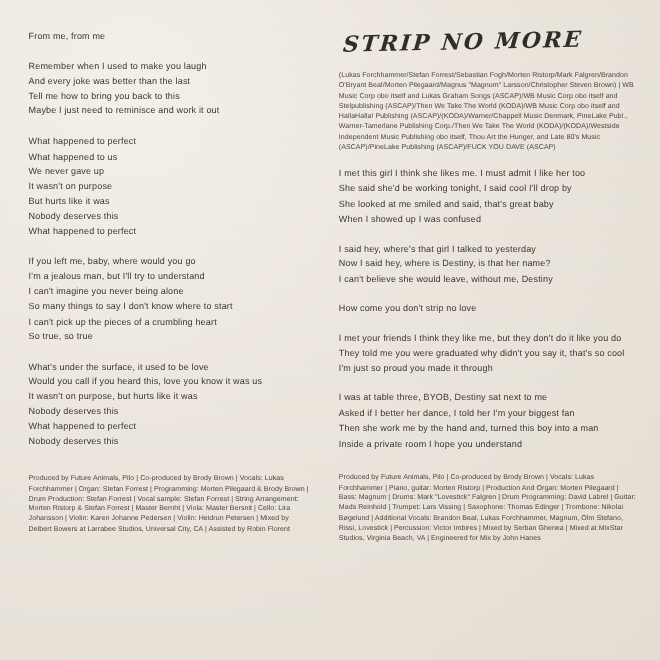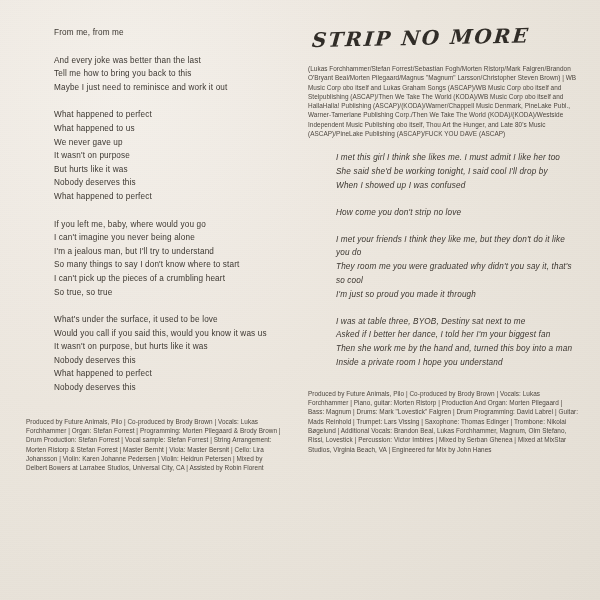--- a/index.html
+++ b/index.html
@@ -40,21 +40,20 @@
     box-sizing: border-box;
   }
   .col-right {
     width: 300px;
     padding: 22px 20px 14px 8px;
     box-sizing: border-box;
   }
 
   .lyric-block {
     margin-bottom: 14px;
-    margin-left: 28px;
   }
   .lyric-line {
     font-size: 8.2px;
     line-height: 13.6px;
     letter-spacing: .15px;
     color: #3a352f;
     white-space: pre-wrap;
   }
 
   .song-title {
@@ -81,21 +80,20 @@
   .credits-left {
     font-size: 6.4px;
     line-height: 9.3px;
     color: #4a443d;
     letter-spacing: .05px;
     margin-top: 22px;
   }
 
   .right-lyrics .lyric-block {
     margin-bottom: 13px;
-    font-style: italic;
   }
   .right-lyrics .lyric-line {
     font-size: 8.2px;
     line-height: 13.8px;
   }
 
   .spacer-sm { height: 6px; }
 </style>
 </head>
 <body>
@@ -103,47 +101,48 @@
 <div class="page">
   <div class="columns">
 
     <div class="col-left">
 
       <div class="lyric-block">
         <div class="lyric-line">From me, from me</div>
       </div>
 
       <div class="lyric-block">
+        <div class="lyric-line">Remember when I used to make you laugh</div>
         <div class="lyric-line">And every joke was better than the last</div>
         <div class="lyric-line">Tell me how to bring you back to this</div>
         <div class="lyric-line">Maybe I just need to reminisce and work it out</div>
       </div>
 
       <div class="lyric-block">
         <div class="lyric-line">What happened to perfect</div>
         <div class="lyric-line">What happened to us</div>
         <div class="lyric-line">We never gave up</div>
         <div class="lyric-line">It wasn't on purpose</div>
         <div class="lyric-line">But hurts like it was</div>
         <div class="lyric-line">Nobody deserves this</div>
         <div class="lyric-line">What happened to perfect</div>
       </div>
 
       <div class="lyric-block">
         <div class="lyric-line">If you left me, baby, where would you go</div>
+        <div class="lyric-line">I'm a jealous man, but I'll try to understand</div>
         <div class="lyric-line">I can't imagine you never being alone</div>
-        <div class="lyric-line">I'm a jealous man, but I'll try to understand</div>
         <div class="lyric-line">So many things to say I don't know where to start</div>
         <div class="lyric-line">I can't pick up the pieces of a crumbling heart</div>
         <div class="lyric-line">So true, so true</div>
       </div>
 
       <div class="lyric-block">
         <div class="lyric-line">What's under the surface, it used to be love</div>
-        <div class="lyric-line">Would you call if you said this, would you know it was us</div>
+        <div class="lyric-line">Would you call if you heard this, love you know it was us</div>
         <div class="lyric-line">It wasn't on purpose, but hurts like it was</div>
         <div class="lyric-line">Nobody deserves this</div>
         <div class="lyric-line">What happened to perfect</div>
         <div class="lyric-line">Nobody deserves this</div>
       </div>
 
       <div class="credits-left">Produced by Future Animals, Pilo | Co-produced by Brody Brown | Vocals: Lukas Forchhammer | Organ: Stefan Forrest | Programming: Morten Pilegaard &amp; Brody Brown | Drum Production: Stefan Forrest | Vocal sample: Stefan Forrest | String Arrangement: Morten Ristorp &amp; Stefan Forrest | Master Bernht | Viola: Master Bersnit | Cello: Lira Johansson | Violin: Karen Johanne Pedersen | Violin: Heidrun Petersen | Mixed by Delbert Bowers at Larrabee Studios, Universal City, CA | Assisted by Robin Florent</div>
 
     </div>
 
@@ -151,31 +150,37 @@
 
       <div class="song-title">STRIP NO MORE</div>
 
       <div class="credits">(Lukas Forchhammer/Stefan Forrest/Sebastian Fogh/Morten Ristorp/Mark Falgren/Brandon O'Bryant Beal/Morten Pilegaard/Magnus "Magnum" Larsson/Christopher Steven Brown) | WB Music Corp obo itself and Lukas Graham Songs (ASCAP)/WB Music Corp obo itself and Stelpublishing (ASCAP)/Then We Take The World (KODA)/WB Music Corp obo itself and HallaHalla! Publishing (ASCAP)/(KODA)/Warner/Chappell Music Denmark, PineLake Publ., Warner-Tamerlane Publishing Corp./Then We Take The World (KODA)/(KODA)/Westside Independent Music Publishing obo itself, Thou Art the Hunger, and Late 80's Music (ASCAP)/PineLake Publishing (ASCAP)/FUCK YOU DAVE (ASCAP)</div>
 
       <div class="right-lyrics">
 
         <div class="lyric-block">
           <div class="lyric-line">I met this girl I think she likes me. I must admit I like her too</div>
           <div class="lyric-line">She said she'd be working tonight, I said cool I'll drop by</div>
+          <div class="lyric-line">She looked at me smiled and said, that's great baby</div>
           <div class="lyric-line">When I showed up I was confused</div>
         </div>
 
+        <div class="lyric-block">
+          <div class="lyric-line">I said hey, where's that girl I talked to yesterday</div>
+          <div class="lyric-line">Now I said hey, where is Destiny, is that her name?</div>
+          <div class="lyric-line">I can't believe she would leave, without me, Destiny</div>
+        </div>
 
         <div class="lyric-block">
           <div class="lyric-line">How come you don't strip no love</div>
         </div>
 
         <div class="lyric-block">
           <div class="lyric-line">I met your friends I think they like me, but they don't do it like you do</div>
-          <div class="lyric-line">They room me you were graduated why didn't you say it, that's so cool</div>
+          <div class="lyric-line">They told me you were graduated why didn't you say it, that's so cool</div>
           <div class="lyric-line">I'm just so proud you made it through</div>
         </div>
 
         <div class="lyric-block">
           <div class="lyric-line">I was at table three, BYOB, Destiny sat next to me</div>
           <div class="lyric-line">Asked if I better her dance, I told her I'm your biggest fan</div>
           <div class="lyric-line">Then she work me by the hand and, turned this boy into a man</div>
           <div class="lyric-line">Inside a private room I hope you understand</div>
         </div>
 

